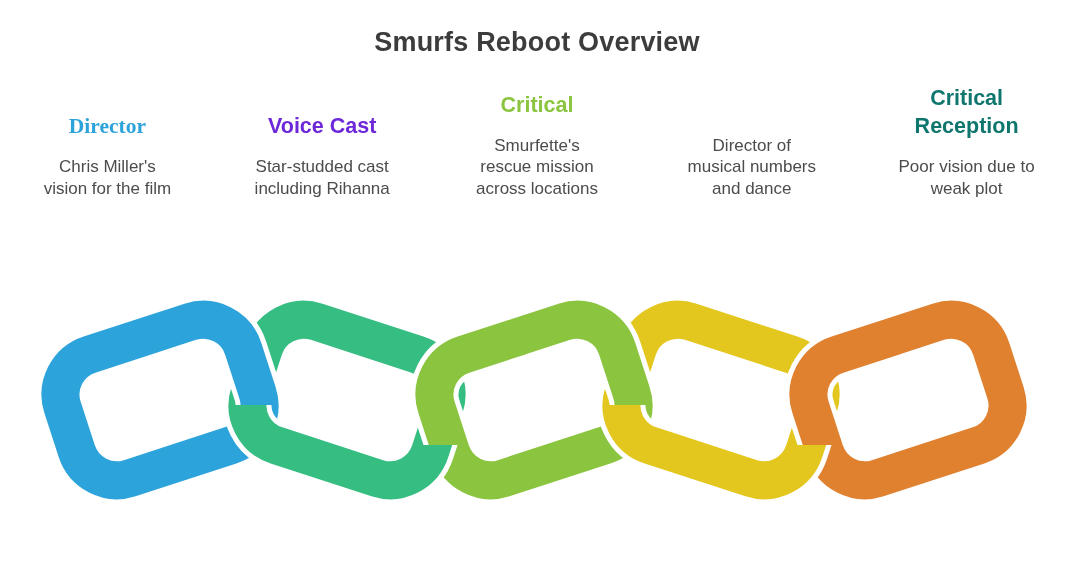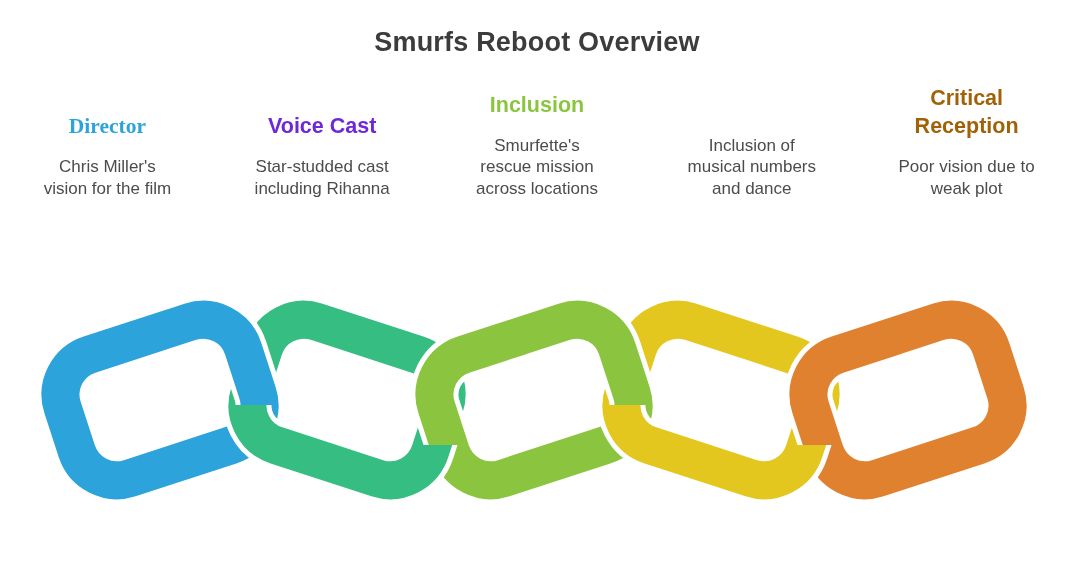--- a/index.html
+++ b/index.html
@@ -38,28 +38,28 @@
   <div class="cols">
     <div class="col">
       <div class="hdr" style="color: rgb(44, 163, 218); font-family: Liberation Serif, serif;">Director</div>
       <div class="desc">Chris Miller's vision for the film</div>
     </div>
     <div class="col">
       <div class="hdr" style="color: #6d28d9;">Voice Cast</div>
       <div class="desc">Star-studded cast including Rihanna</div>
     </div>
     <div class="col">
-      <div class="hdr" style="color: rgb(139, 197, 63);">Inclusion</div>
+      <div class="hdr" style="color: rgb(139, 197, 63);">Critical</div>
       <div class="desc">Smurfette's rescue mission across locations</div>
     </div>
     <div class="col">
-      <div class="desc">Inclusion of musical numbers and dance</div>
+      <div class="desc">Director of musical numbers and dance</div>
     </div>
     <div class="col">
-      <div class="hdr" style="color: #a16207; margin-top: 41px;">Critical Reception</div>
+      <div class="hdr" style="color: #0f766e; margin-top: 41px;">Critical Reception</div>
       <div class="desc">Poor vision due to weak plot</div>
     </div>
   </div>
 
   <svg class="chain" viewBox="0 0 1074 584">
     <defs>
       <rect id="lk1" x="65" y="335" width="190" height="130" rx="42" ry="42" fill="none" transform="rotate(-18 160 400)"></rect>
       <rect id="lk2" x="252" y="335" width="190" height="130" rx="42" ry="42" fill="none" transform="rotate(18 347 400)"></rect>
       <rect id="lk3" x="439" y="335" width="190" height="130" rx="42" ry="42" fill="none" transform="rotate(-18 534 400)"></rect>
       <rect id="lk4" x="626" y="335" width="190" height="130" rx="42" ry="42" fill="none" transform="rotate(18 721 400)"></rect>

